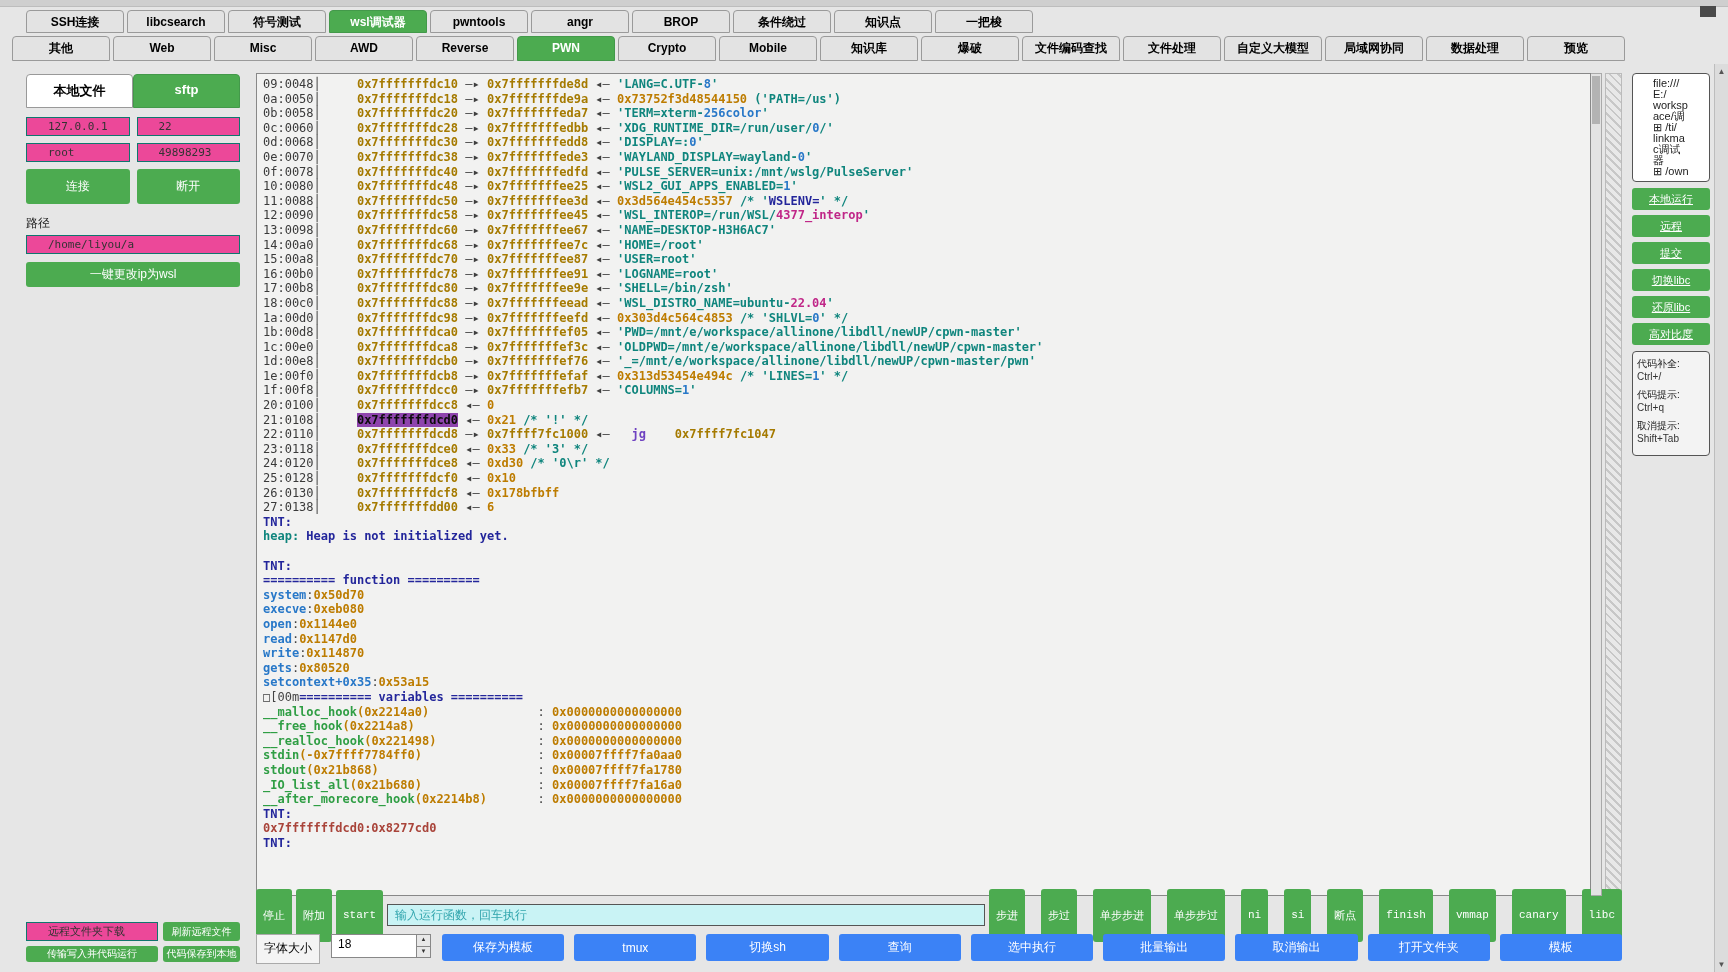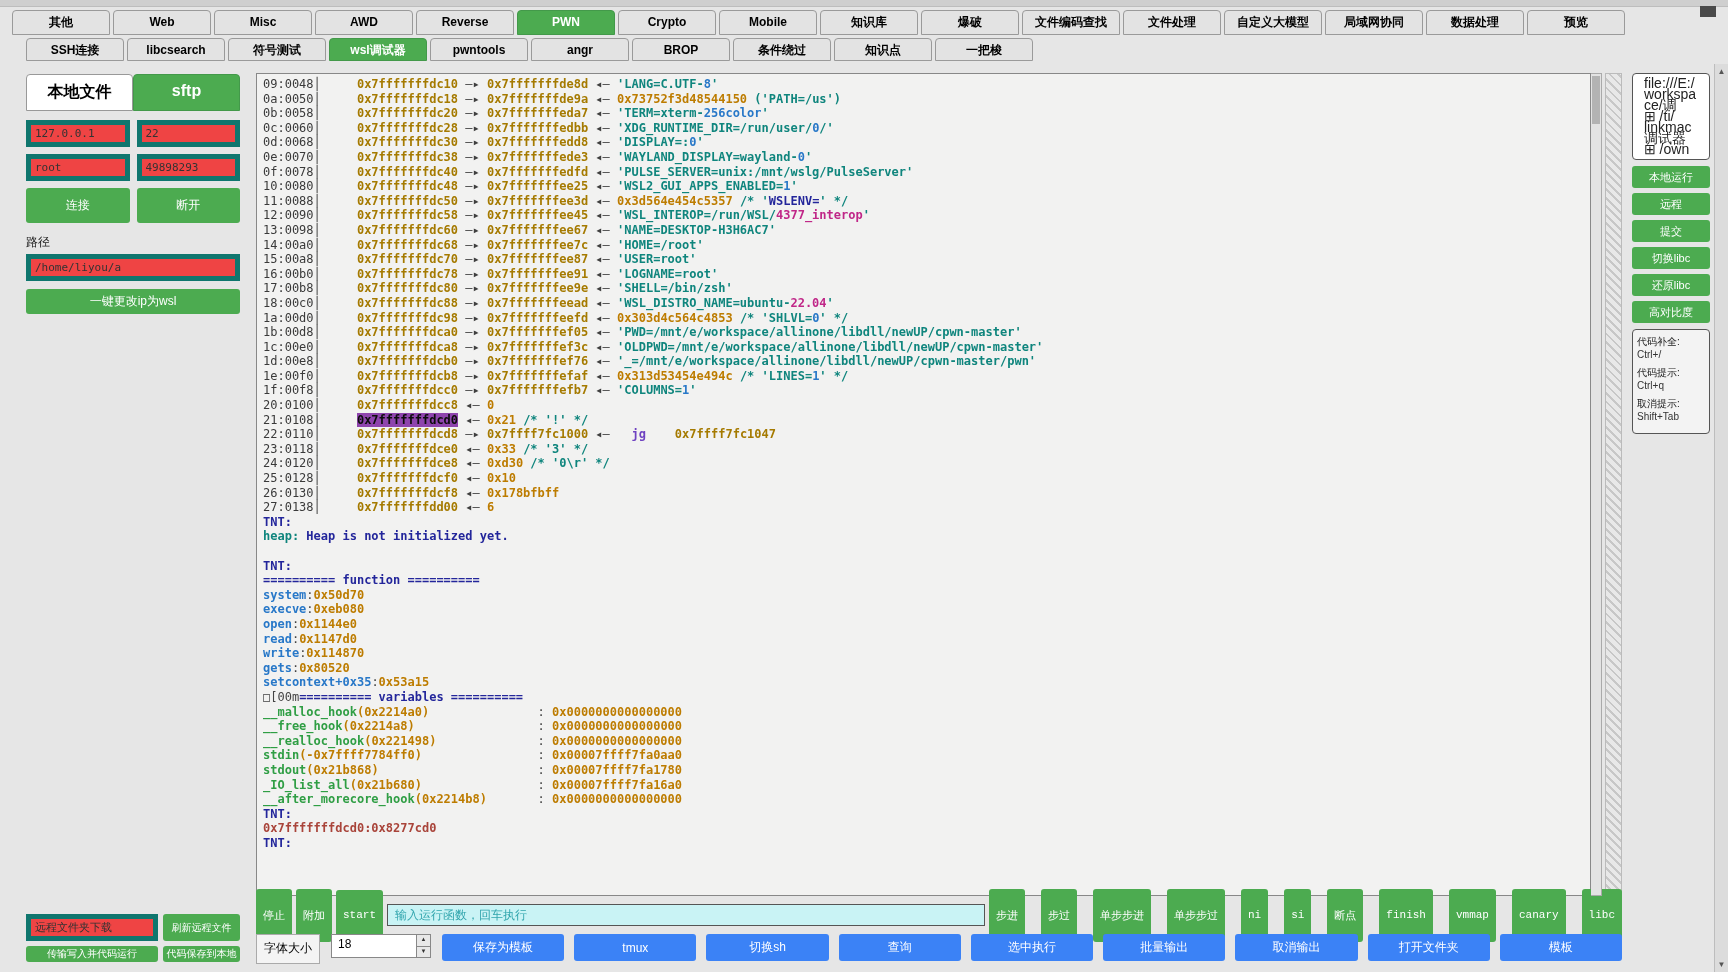--- a/index.html
+++ b/index.html
@@ -13,25 +13,25 @@
     border-radius:4px 4px 0 0;font-size:12px;font-weight:bold;color:#000;
     text-align:center;line-height:17px;white-space:nowrap;cursor:pointer;}
   .tab.active{background:#4cab50;border-color:#43994a;color:#fff;}
   .tabrow.sub{padding-left:26px;height:23px;}
   
   .main{position:absolute;top:64px;bottom:0;left:0;right:0;display:flex;}
   
   .left{width:248px;box-sizing:border-box;padding:10px 8px 10px 26px;display:flex;flex-direction:column;}
   .lr-tabs{display:flex;margin-bottom:9px;}
   .ltab{flex:1;padding:7px 0;text-align:center;border:1px solid #999;background:#fff;
-    font-size:16px;font-weight:bold;border-radius:4px 4px 0 0;cursor:pointer;}
+    font-size:13px;font-weight:bold;border-radius:4px 4px 0 0;cursor:pointer;}
   .ltab.active{background:#4cab50;color:#fff;border-color:#43994a;}
   .grid2{display:grid;grid-template-columns:1fr 1fr;gap:7px;margin-bottom:7px;}
-  .fld{height:15px;border:5px solid #0f766e;font:11px "DejaVu Sans Mono",monospace;
-    padding:1px 4px;background:#ef4444;color:#333;min-width:0;}
+  .fld{height:15px;border:1px solid #0f766e;font:11px "DejaVu Sans Mono",monospace;
+    padding:1px 21px;background:#ec4899;color:#333;min-width:0;}
   .gbtn{background:#4cab50;color:#fff;border:none;border-radius:3px;height:35px;
     font-size:12px;cursor:pointer;white-space:nowrap;}
   .lbl{font-size:12px;color:#222;margin:4px 0 3px;}
   .wide{width:100%;margin-top:8px;height:25px;}
   .filearea{flex:1;}
   .grid2b{display:grid;grid-template-columns:132px 1fr;gap:5px;margin-top:5px;align-items:stretch;}
   .gbtn.small{font-size:10px;height:auto;padding:2px 2px;line-height:12px;}
   
   .center{flex:1;min-width:0;display:flex;flex-direction:column;box-sizing:border-box;
     padding:9px 4px 8px 8px;}
@@ -76,68 +76,68 @@
   .spinval{width:72px;font-size:12px;padding:2px 6px;}
   .spinarrows{display:flex;flex-direction:column;border-left:1px solid #888;width:13px;}
   .spinarrows div{flex:1;font-size:6px;line-height:9px;text-align:center;color:#333;
     background:#e8e8e8;cursor:pointer;}
   .spinarrows div:first-child{border-bottom:1px solid #888;}
   .bigbtn{flex:1;background:#3b82f6;color:#fff;border:none;border-radius:3px;height:27px;
     font-size:12px;cursor:pointer;white-space:nowrap;}
   
   .right{width:88px;box-sizing:border-box;padding:9px 4px 8px 6px;display:flex;
     flex-direction:column;gap:6px;}
-  .treebox{background:#fff;border:1px solid #555;border-radius:4px;padding:4px 11px;
-    font-size:14px;line-height:11px;color:#222;word-break:break-all;min-height:66px;}
+  .treebox{background:#fff;border:1px solid #555;border-radius:4px;padding:4px 20px;
+    font-size:11px;line-height:11px;color:#222;word-break:break-all;min-height:66px;}
   .rbtn{background:#4cab50;color:#fff;border:none;border-radius:3px;height:22px;
-    font-size:11px;cursor:pointer;white-space:nowrap;}
+    font-size:11px;cursor:pointer;white-space:nowrap;text-decoration:underline;}
   .shortbox{border:1px solid #555;border-radius:4px;background:#f3f3f3;padding:5px 4px;
     font-size:10px;line-height:13px;color:#222;}
   .shortbox .sk{margin-bottom:5px;color:#333;}
   
   .winscroll{width:13px;background:#dcdcdc;border-left:1px solid #bdbdbd;display:flex;
     flex-direction:column;justify-content:space-between;align-items:center;
     padding:3px 0;font-size:8px;color:#555;}
 </style>
 </head>
 <body>
 
 <div class="app">
   <div class="topstrip"></div>
   <div class="corner"></div>
 
+  <div class="tabrow sub" id="subTabs">
+      <div class="tab">SSH连接</div>
+      <div class="tab">libcsearch</div>
+      <div class="tab">符号测试</div>
+      <div class="tab active">wsl调试器</div>
+      <div class="tab">pwntools</div>
+      <div class="tab">angr</div>
+      <div class="tab">BROP</div>
+      <div class="tab">条件绕过</div>
+      <div class="tab">知识点</div>
+      <div class="tab">一把梭</div>
+    </div>
   <div class="tabrow" id="topTabs">
       <div class="tab">其他</div>
       <div class="tab">Web</div>
       <div class="tab">Misc</div>
       <div class="tab">AWD</div>
       <div class="tab">Reverse</div>
       <div class="tab active">PWN</div>
       <div class="tab">Crypto</div>
       <div class="tab">Mobile</div>
       <div class="tab">知识库</div>
       <div class="tab">爆破</div>
       <div class="tab">文件编码查找</div>
       <div class="tab">文件处理</div>
       <div class="tab">自定义大模型</div>
       <div class="tab">局域网协同</div>
       <div class="tab">数据处理</div>
       <div class="tab">预览</div>
-    </div>
-  <div class="tabrow sub" id="subTabs">
-      <div class="tab">SSH连接</div>
-      <div class="tab">libcsearch</div>
-      <div class="tab">符号测试</div>
-      <div class="tab active">wsl调试器</div>
-      <div class="tab">pwntools</div>
-      <div class="tab">angr</div>
-      <div class="tab">BROP</div>
-      <div class="tab">条件绕过</div>
-      <div class="tab">知识点</div>
-      <div class="tab">一把梭</div>
     </div>
 
   <div class="main">
 
     <aside class="left">
       <div class="lr-tabs">
         <div class="ltab">本地文件</div>
         <div class="ltab active">sftp</div>
       </div>
       <div class="grid2">

